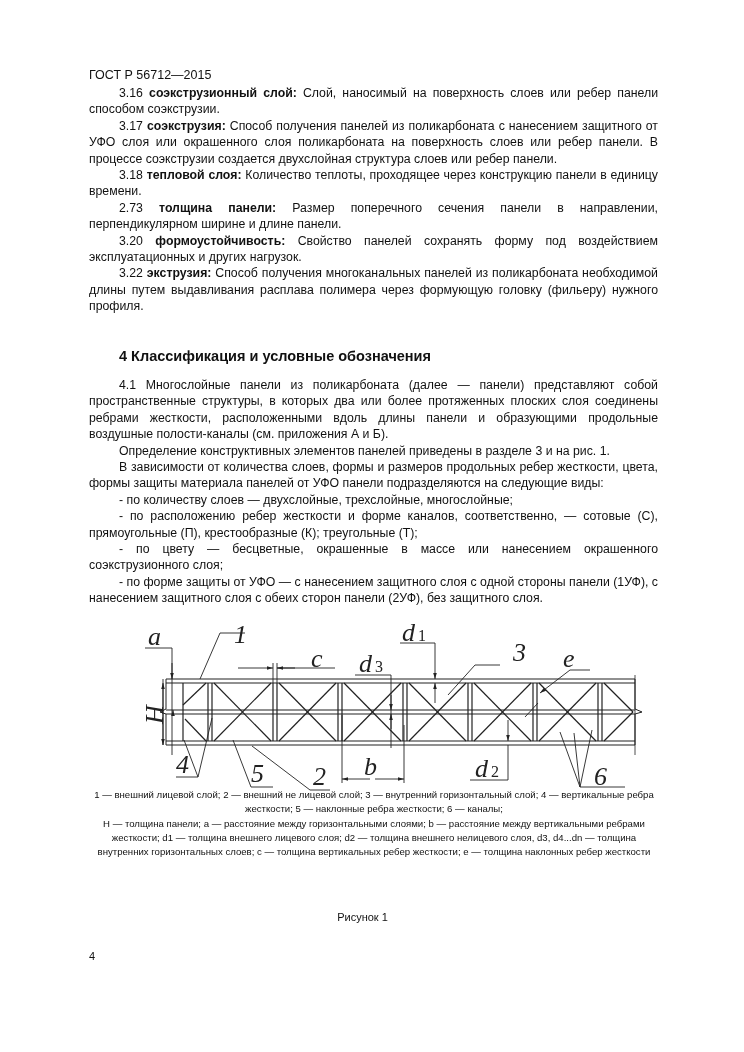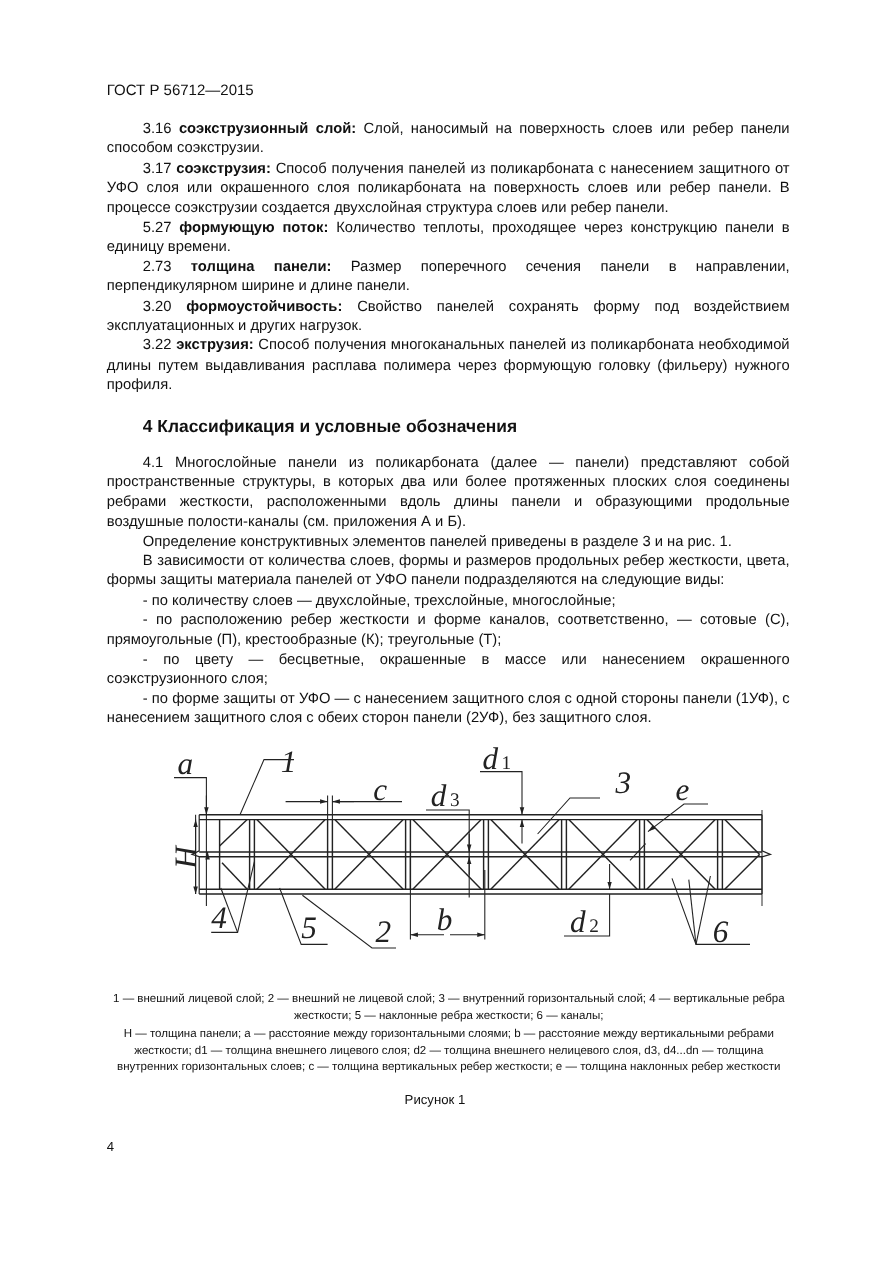--- a/index.html
+++ b/index.html
@@ -2,34 +2,34 @@
 <html><head>
 <meta charset="utf-8">
 <style>
   html, body { margin:0; padding:0; background:#fff; }
   body { width:744px; height:1052px; position:relative; font-family:"Liberation Sans", sans-serif; color:#111; overflow:hidden; }
   .hdr { position:absolute; left:89px; top:68px; font-weight:normal; font-size:12.5px; }
   .body { position:absolute; left:89px; width:569px; font-size:12.3px; line-height:16.4px; text-align:justify; }
   .p { text-indent:30px; margin:0; }
   .p b { font-weight:bold; }
   .h2 { position:absolute; left:119px; top:348px; font-weight:bold; font-size:14.5px; }
-  .caption { position:absolute; left:89px; top:826px; width:570px; font-size:9.6px; line-height:14.3px; text-align:center; }
+  .caption { position:absolute; left:89px; top:788px; width:570px; font-size:9.6px; line-height:14.3px; text-align:center; }
   .figtitle { position:absolute; left:0; width:725px; top:911px; text-align:center; font-size:11px; }
   .pagenum { position:absolute; left:89px; top:950px; font-size:11px; }
   svg.fig { position:absolute; left:130px; top:615px; }
 </style>
 </head>
 <body>
 
 <div class="hdr">ГОСТ Р 56712—2015</div>
 
-<div class="body" style="top:99px;">
+<div class="body" style="top:85px;">
   <p class="p"><span>3.16</span> <b>соэкструзионный слой:</b><span> Слой, наносимый на поверхность слоев или ребер панели способом соэкструзии.</span></p>
   <p class="p"><span>3.17</span> <b>соэкструзия:</b><span> Способ получения панелей из поликарбоната с нанесением защитного от УФО слоя или окрашенного слоя поликарбоната на поверхность слоев или ребер панели. В процессе соэкструзии создается двухслойная структура слоев или ребер панели.</span></p>
-  <p class="p"><span>5.27</span> <b>формующую поток:</b><span> Количество теплоты, проходящее через конструкцию панели в единицу времени.</span></p>
+  <p class="p"><span>3.18</span> <b>тепловой слоя:</b><span> Количество теплоты, проходящее через конструкцию панели в единицу времени.</span></p>
   <p class="p"><span>2.73</span> <b>толщина панели:</b><span> Размер поперечного сечения панели в направлении, перпендикулярном ширине и длине панели.</span></p>
   <p class="p"><span>3.20</span> <b>формоустойчивость:</b><span> Свойство панелей сохранять форму под воздействием эксплуатационных и других нагрузок.</span></p>
   <p class="p"><span>3.22</span> <b>экструзия:</b><span> Способ получения многоканальных панелей из поликарбоната необходимой длины путем выдавливания расплава полимера через формующую головку (фильеру) нужного профиля.</span></p>
 </div>
 
 <div class="h2">4 Классификация и условные обозначения</div>
 
 <div class="body" style="top:377px;">
   <p class="p">4.1 Многослойные панели из поликарбоната (далее — панели) представляют собой пространственные структуры, в которых два или более протяженных плоских слоя соединены ребрами жесткости, расположенными вдоль длины панели и образующими продольные воздушные полости-каналы (см. приложения А и Б).</p>
   <p class="p">Определение конструктивных элементов панелей приведены в разделе 3 и на рис. 1.</p>

